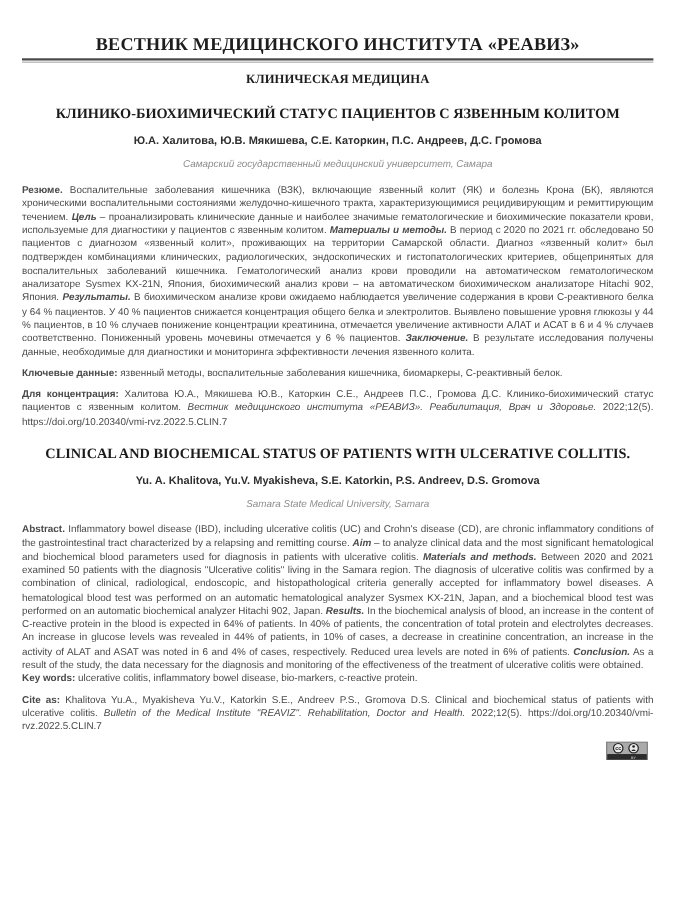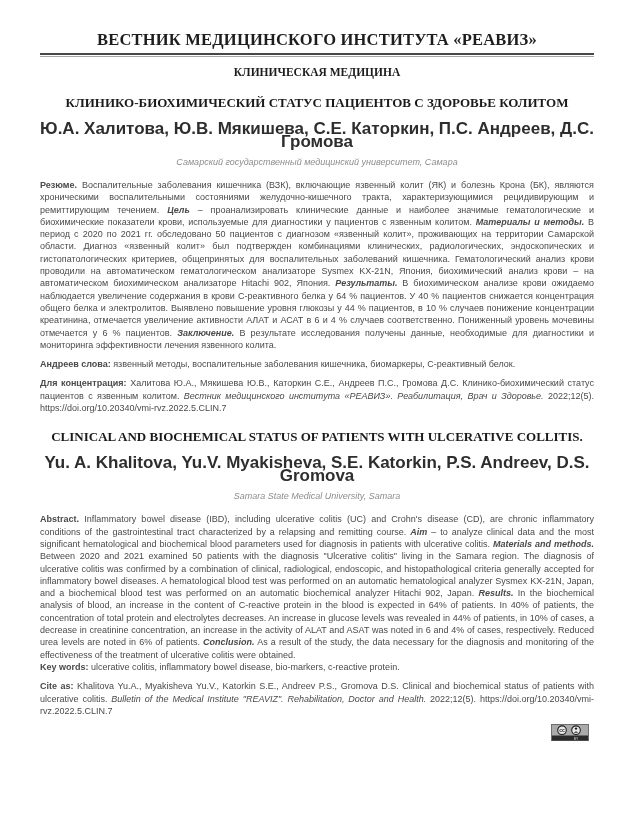--- a/index.html
+++ b/index.html
@@ -3,21 +3,21 @@
 <meta charset="utf-8">
 <style>
   * { margin: 0; padding: 0; box-sizing: border-box; }
   html, body { width: 634px; background: #ffffff; }
   body {
     height: 820px;
     font-family: "Liberation Sans", sans-serif;
     color: #4a4a4a;
     overflow: hidden;
   }
-  .page { padding: 30px 40px 0 40px; }
+  .page { padding: 30px 40px 0 20px; }
 
   .j-title {
     text-align: center;
     font-family: "Liberation Serif", serif;
     font-weight: 700;
     font-size: 16.5px;
     line-height: 19px;
     letter-spacing: 0.2px;
     color: #1d1d1d;
   }
@@ -59,21 +59,21 @@
     font-family: "Liberation Serif", serif;
     font-weight: 700;
     font-size: 13px;
     line-height: 15px;
     color: #1b1b1b;
   }
   .authors {
     margin-top: 12px;
     text-align: center;
     font-weight: 700;
-    font-size: 17px;
+    font-size: 10px;
     line-height: 13px;
     color: #2e2e2e;
   }
   .affil {
     margin-top: 9px;
     text-align: center;
     font-size: 9px;
     line-height: 11px;
     color: #8d8d8d;
     font-style: italic;
@@ -102,26 +102,26 @@
 
 <div class="page">
 
   <header>
     <div class="j-title">ВЕСТНИК МЕДИЦИНСКОГО ИНСТИТУТА «РЕАВИЗ»</div>
     <div class="rule"></div>
     <div class="j-section">КЛИНИЧЕСКАЯ МЕДИЦИНА</div>
   </header>
 
 
-  <div class="art-title">КЛИНИКО-БИОХИМИЧЕСКИЙ СТАТУС ПАЦИЕНТОВ С ЗДОРОВЬЕ КОЛИТОМ</div>
+  <div class="art-title">КЛИНИКО-БИОХИМИЧЕСКИЙ СТАТУС ПАЦИЕНТОВ С ЯЗВЕННЫМ КОЛИТОМ</div>
   <div class="authors">Ю.А. Халитова, Ю.В. Мякишева, С.Е. Каторкин, П.С. Андреев, Д.С. Громова</div>
   <div class="affil">Самарский государственный медицинский университет, Самара</div>
 
   <p class="para"><span class="b">Резюме. </span><span>Воспалительные заболевания кишечника (ВЗК), включающие язвенный колит (ЯК) и болезнь Крона (БК), являются хроническими воспалительными состояниями желудочно-кишечного тракта, характеризующимися рецидивирующим и ремиттирующим течением. </span><span class="b i">Цель</span><span> – проанализировать клинические данные и наиболее значимые гематологические и биохимические показатели крови, используемые для диагностики у пациентов с язвенным колитом. </span><span class="b i">Материалы и методы.</span><span> В период с 2020 по 2021 гг. обследовано 50 пациентов с диагнозом «язвенный колит», проживающих на территории Самарской области. Диагноз «язвенный колит» был подтвержден комбинациями клинических, радиологических, эндоскопических и гистопатологических критериев, общепринятых для воспалительных заболеваний кишечника. Гематологический анализ крови проводили на автоматическом гематологическом анализаторе Sysmex KX-21N, Япония, биохимический анализ крови – на автоматическом биохимическом анализаторе Hitachi 902, Япония. </span><span class="b i">Результаты.</span><span> В биохимическом анализе крови ожидаемо наблюдается увеличение содержания в крови С-реактивного белка у 64 % пациентов. У 40 % пациентов снижается концентрация общего белка и электролитов. Выявлено повышение уровня глюкозы у 44 % пациентов, в 10 % случаев понижение концентрации креатинина, отмечается увеличение активности АЛАТ и АСАТ в 6 и 4 % случаев соответственно. Пониженный уровень мочевины отмечается у 6 % пациентов. </span><span class="b i">Заключение.</span><span> В результате исследования получены данные, необходимые для диагностики и мониторинга эффективности лечения язвенного колита.</span></p>
-  <p class="para small-gap"><span class="b">Андреев слова:</span><span> язвенный методы, воспалительные заболевания кишечника, биомаркеры, С-реактивный белок.</span></p>
+  <p class="para small-gap"><span class="b">Ключевые данные:</span><span> язвенный методы, воспалительные заболевания кишечника, биомаркеры, С-реактивный белок.</span></p>
   <p class="para small-gap"><span class="b">Для концентрация:</span><span> Халитова Ю.А., Мякишева Ю.В., Каторкин С.Е., Андреев П.С., Громова Д.С. Клинико-биохимический статус пациентов с язвенным колитом. </span><span class="i">Вестник медицинского института «РЕАВИЗ». Реабилитация, Врач и Здоровье.</span><span> 2022;12(5). https://doi.org/10.20340/vmi-rvz.2022.5.CLIN.7</span></p>
 
   <div class="art-title" style="margin-top:15px;">CLINICAL AND BIOCHEMICAL STATUS OF PATIENTS WITH ULCERATIVE COLLITIS.</div>
   <div class="authors">Yu. A. Khalitova, Yu.V. Myakisheva, S.E. Katorkin, P.S. Andreev, D.S. Gromova</div>
   <div class="affil">Samara State Medical University, Samara</div>
 
   <p class="para"><span class="b">Abstract. </span><span>Inflammatory bowel disease (IBD), including ulcerative colitis (UC) and Crohn's disease (CD), are chronic inflammatory conditions of the gastrointestinal tract characterized by a relapsing and remitting course. </span><span class="b i">Aim</span><span> – to analyze clinical data and the most significant hematological and biochemical blood parameters used for diagnosis in patients with ulcerative colitis. </span><span class="b i">Materials and methods.</span><span> Between 2020 and 2021 examined 50 patients with the diagnosis "Ulcerative colitis" living in the Samara region. The diagnosis of ulcerative colitis was confirmed by a combination of clinical, radiological, endoscopic, and histopathological criteria generally accepted for inflammatory bowel diseases. A hematological blood test was performed on an automatic hematological analyzer Sysmex KX-21N, Japan, and a biochemical blood test was performed on an automatic biochemical analyzer Hitachi 902, Japan. </span><span class="b i">Results.</span><span> In the biochemical analysis of blood, an increase in the content of C-reactive protein in the blood is expected in 64% of patients. In 40% of patients, the concentration of total protein and electrolytes decreases. An increase in glucose levels was revealed in 44% of patients, in 10% of cases, a decrease in creatinine concentration, an increase in the activity of ALAT and ASAT was noted in 6 and 4% of cases, respectively. Reduced urea levels are noted in 6% of patients. </span><span class="b i">Conclusion.</span><span> As a result of the study, the data necessary for the diagnosis and monitoring of the effectiveness of the treatment of ulcerative colitis were obtained.</span></p>
   <p class="para no-gap"><span class="b">Key words:</span><span> ulcerative colitis, inflammatory bowel disease, bio-markers, c-reactive protein.</span></p>
   <p class="para small-gap"><span class="b">Cite as:</span><span> Khalitova Yu.A., Myakisheva Yu.V., Katorkin S.E., Andreev P.S., Gromova D.S. Clinical and biochemical status of patients with ulcerative colitis. </span><span class="i">Bulletin of the Medical Institute "REAVIZ". Rehabilitation, Doctor and Health.</span><span> 2022;12(5). https://doi.org/10.20340/vmi-rvz.2022.5.CLIN.7</span></p>
 

